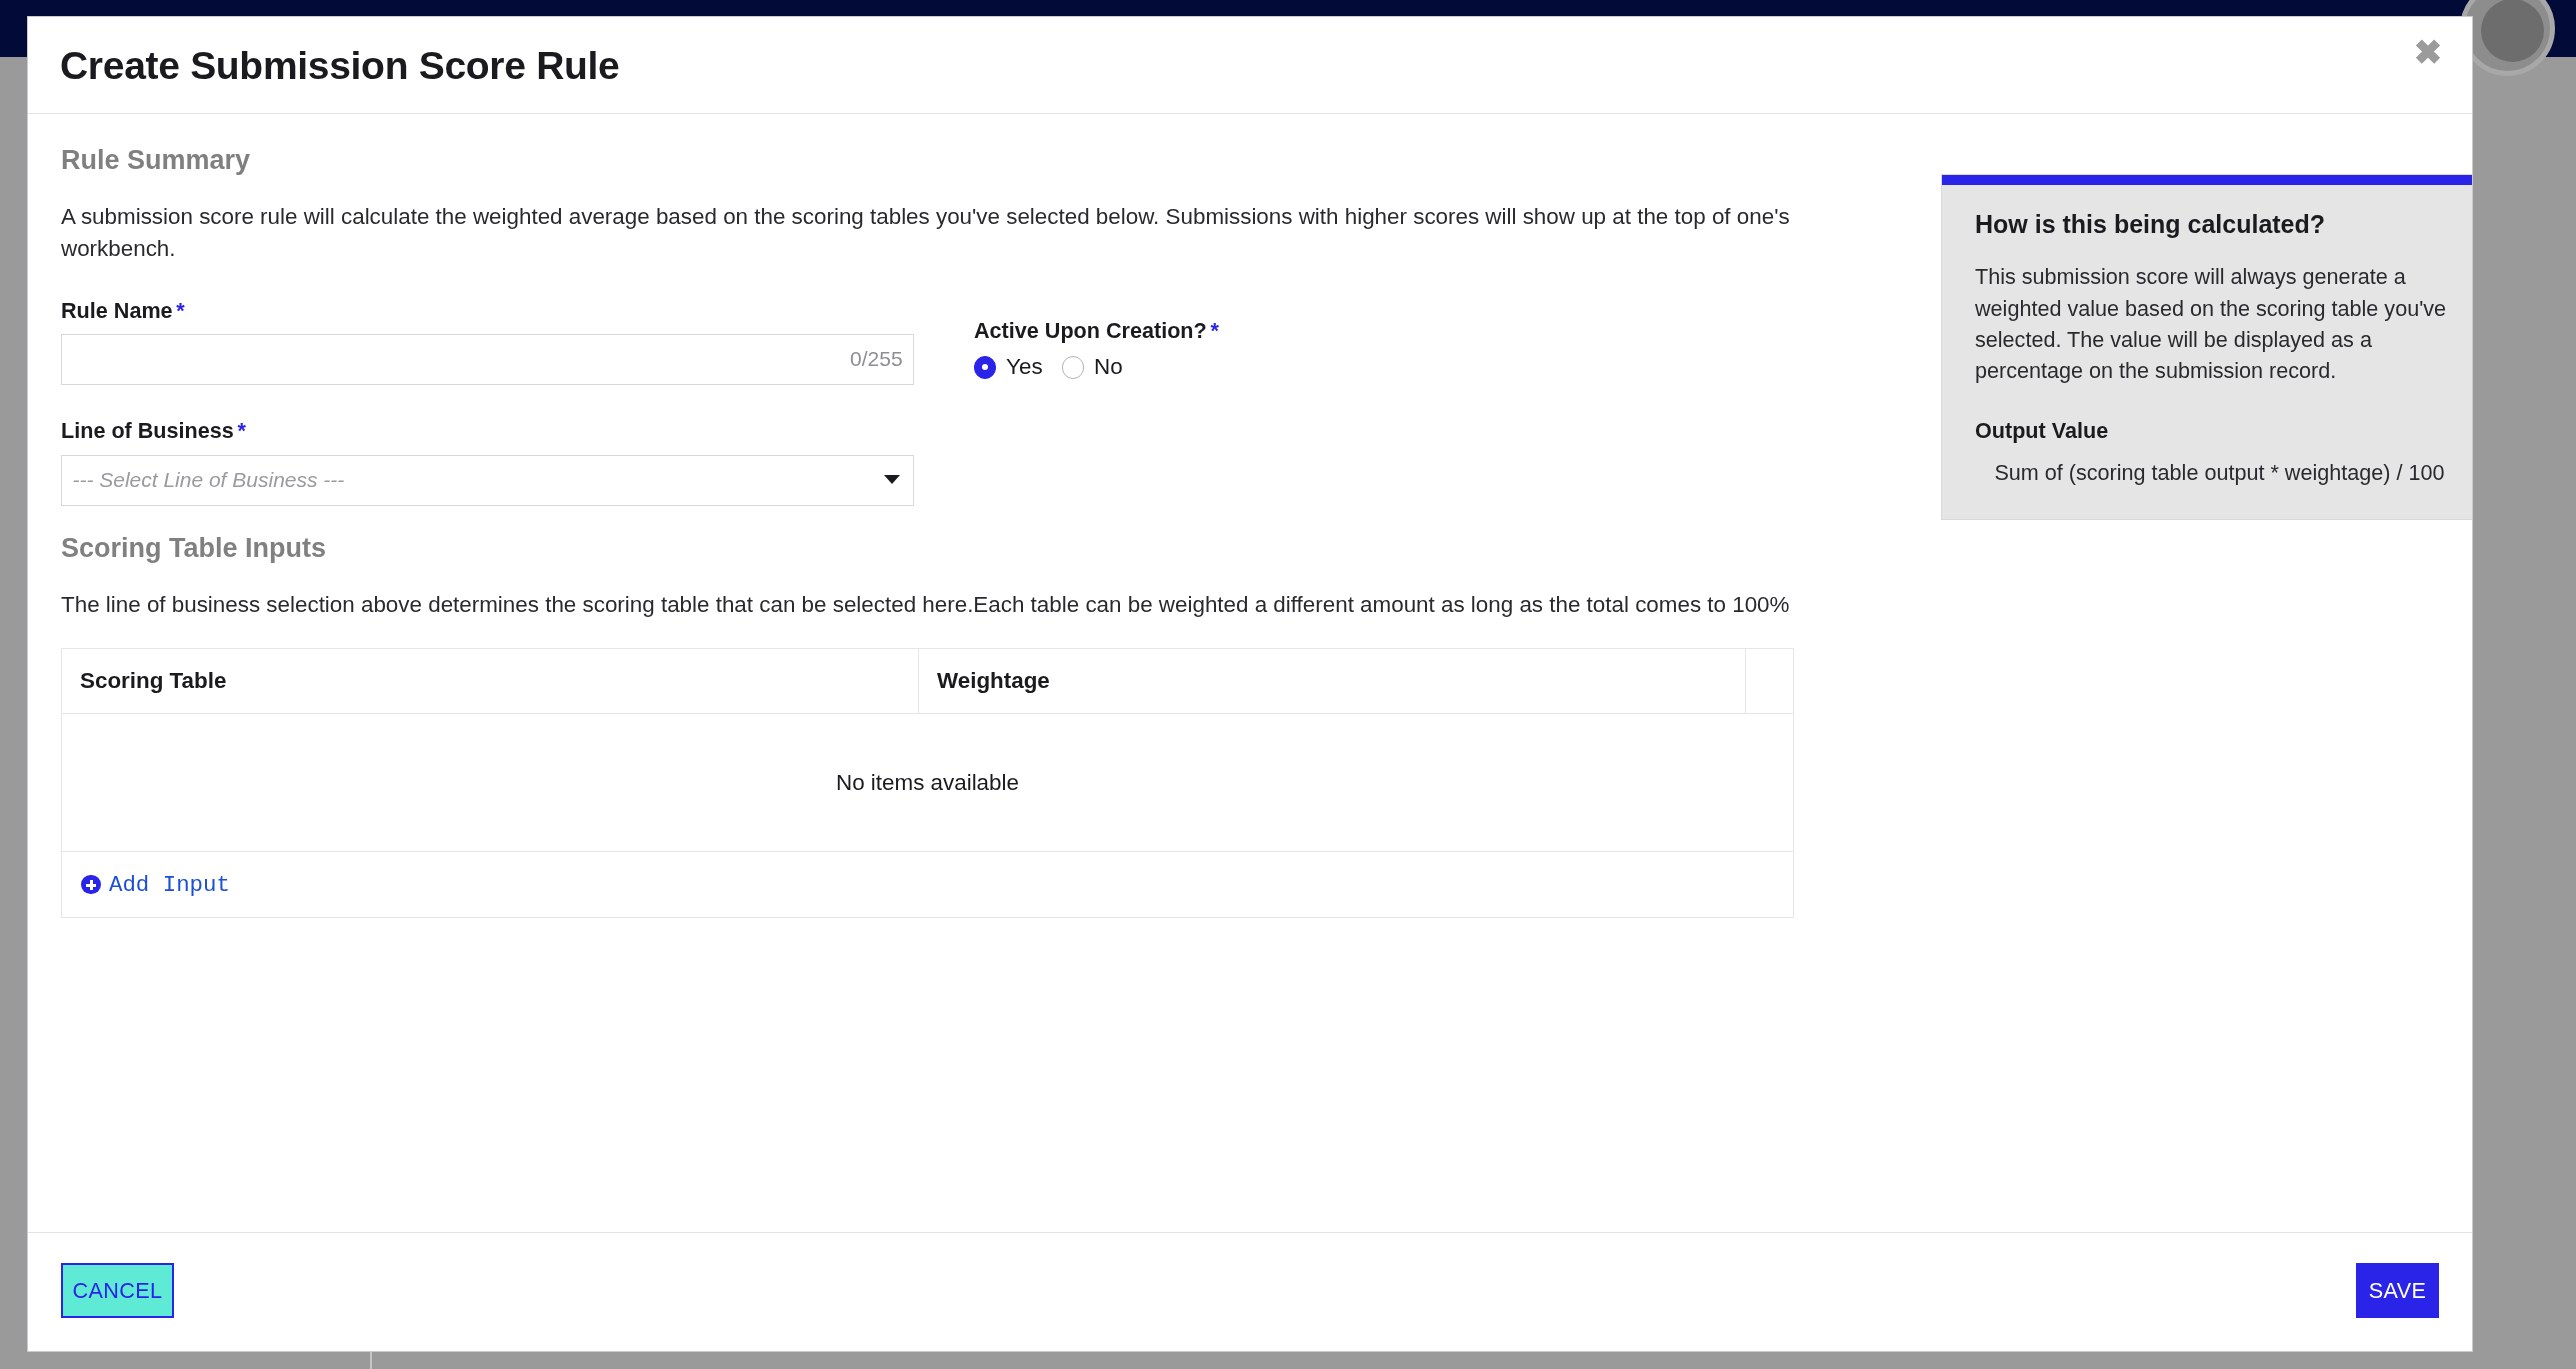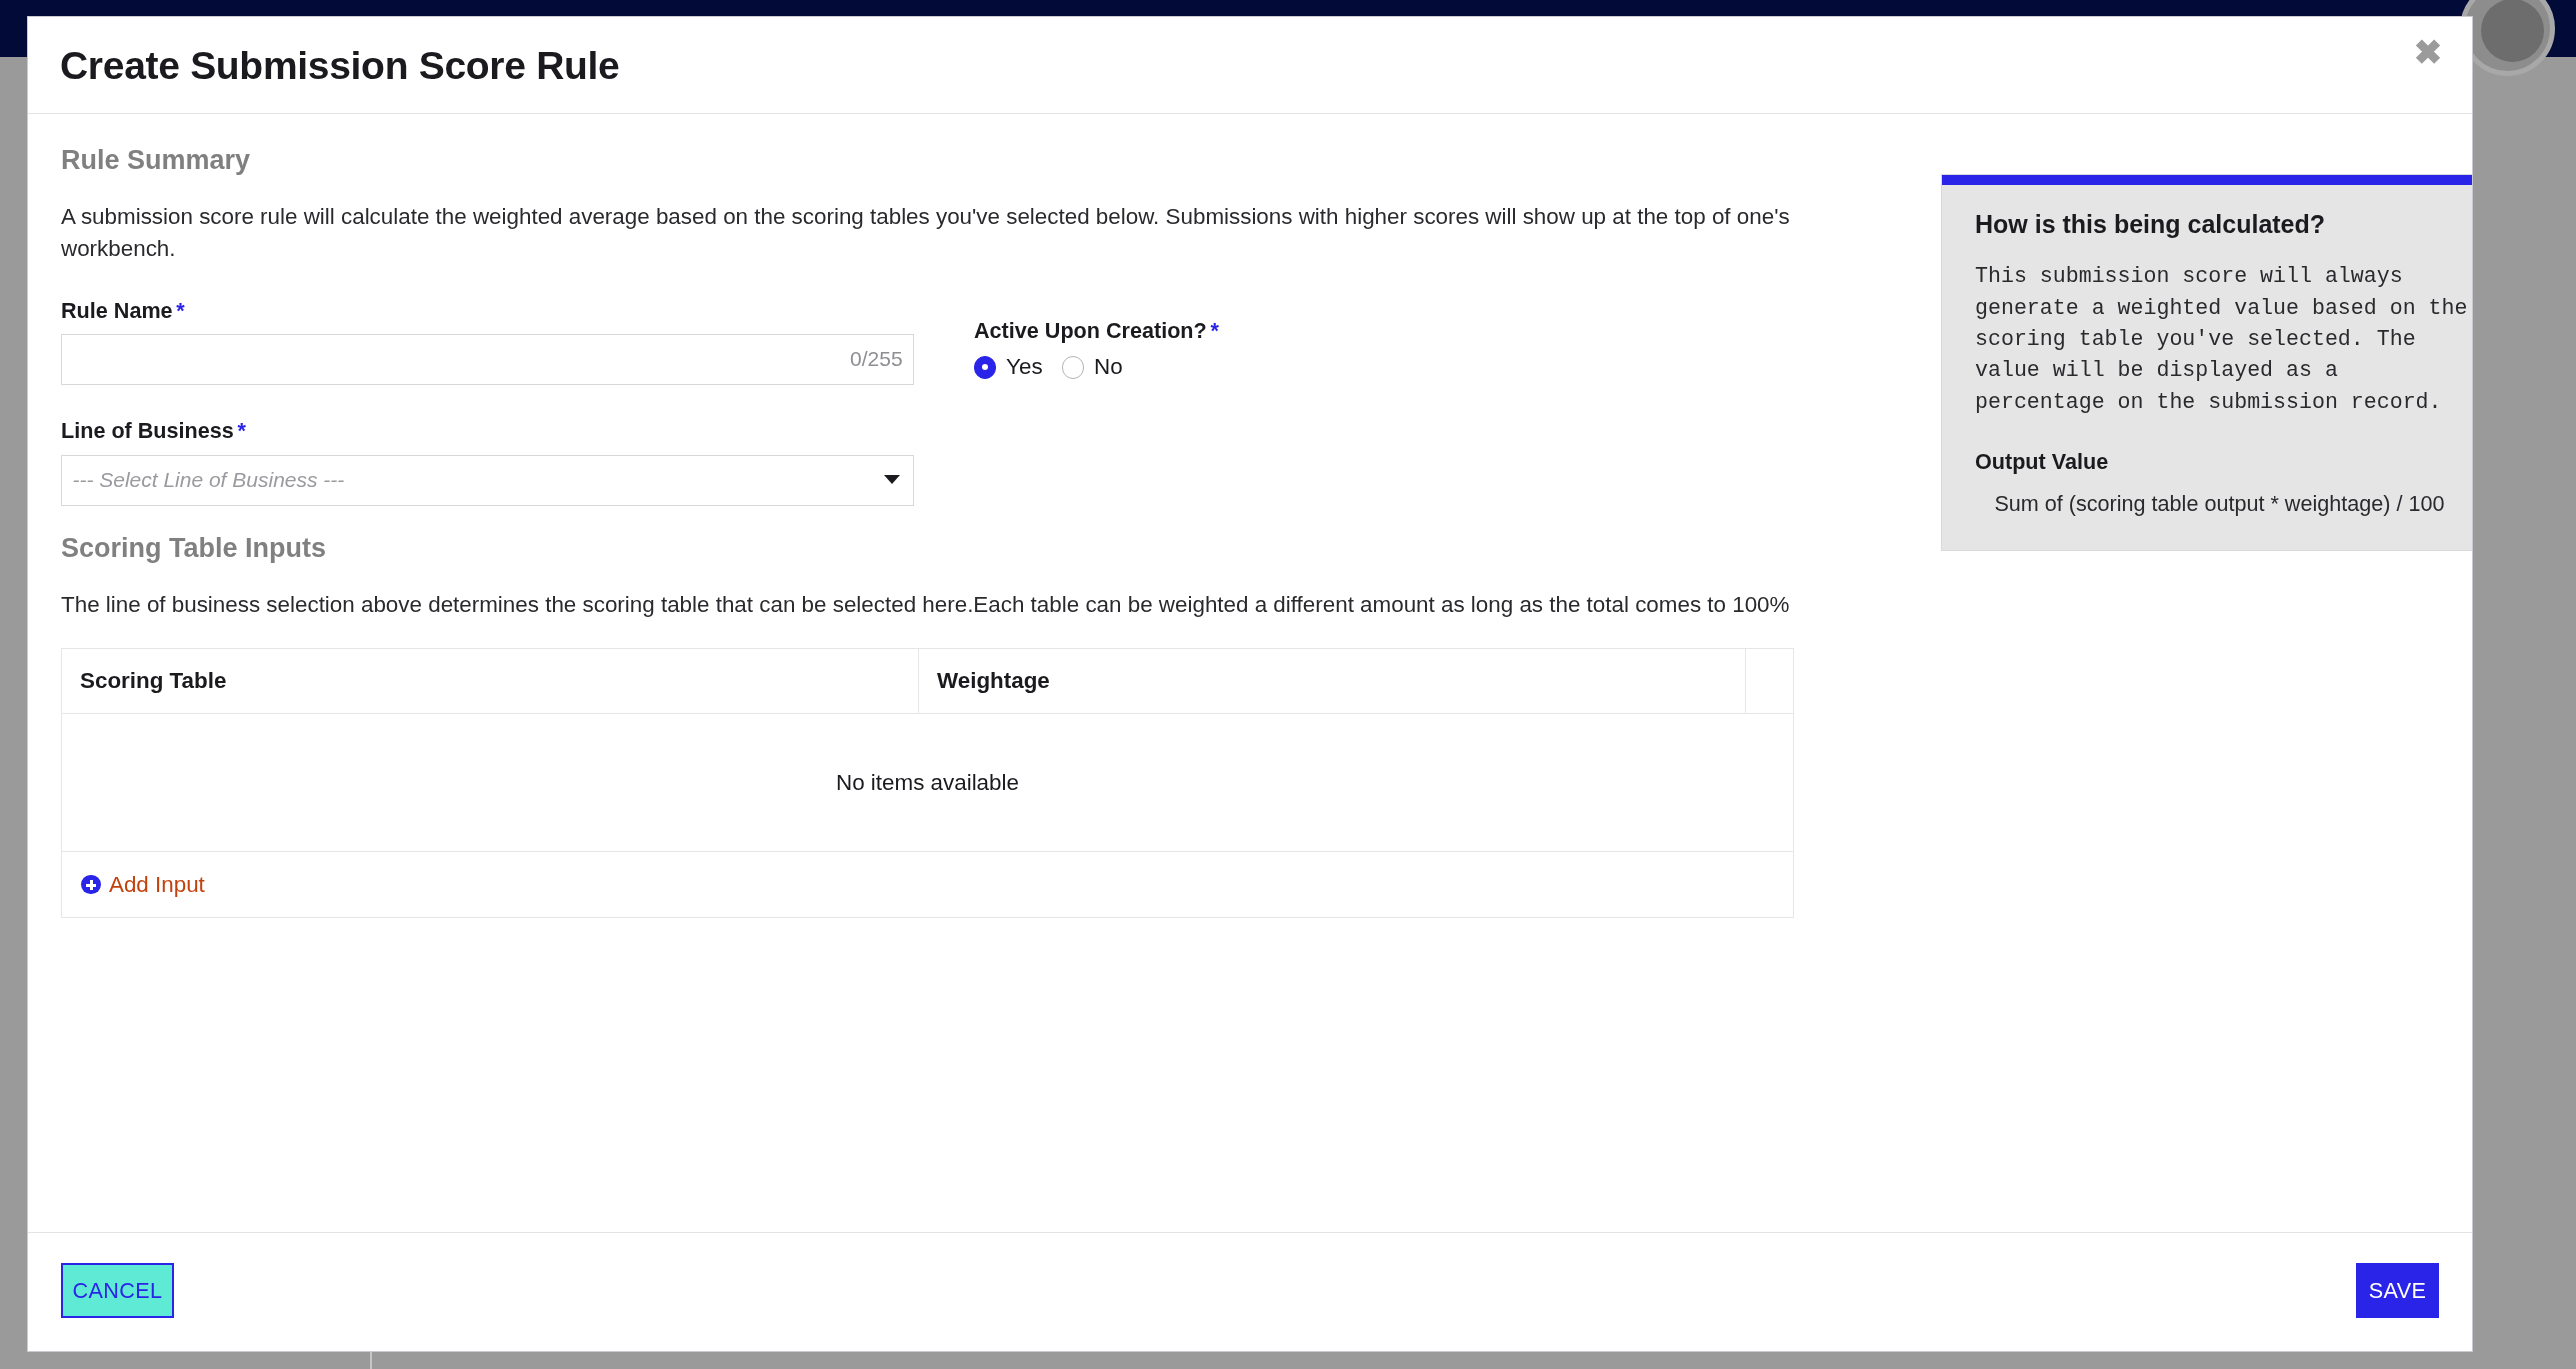--- a/index.html
+++ b/index.html
@@ -244,22 +244,23 @@
     height: 138px;
   }
   .add-row td {
     padding: 19.4px 0 19.4px 19.4px;
     height: 61px;
   }
   .add-input-link {
     display: inline-flex;
     align-items: center;
     font-size: 22.4px;
-    color: #c2410c;
+    color: #1d4ed8;
     cursor: pointer;
+    font-family: Liberation Mono, monospace;
   }
   .plus-icon {
     display: inline-block;
     width: 19.4px; height: 19.4px;
     border-radius: 50%;
     background: #2a23e8;
     position: relative;
     margin-right: 8.2px;
   }
   .plus-icon::before, .plus-icon::after {
@@ -291,21 +292,20 @@
     font-size: 25px;
     font-weight: bold;
     color: #1b1b1f;
     margin: 0 0 22.4px 0;
   }
   .info-text {
     font-size: 21.6px;
     color: #2a2a2e;
     line-height: 1.45;
     margin: 0;
-    font-family: Liberation Mono, monospace;
   }
   .info-subtitle {
     font-size: 21.6px;
     font-weight: bold;
     color: #1b1b1f;
     margin: 31px 0 16.4px 0;
   }
   .info-formula {
     font-size: 21.6px;
     color: #2a2a2e;

